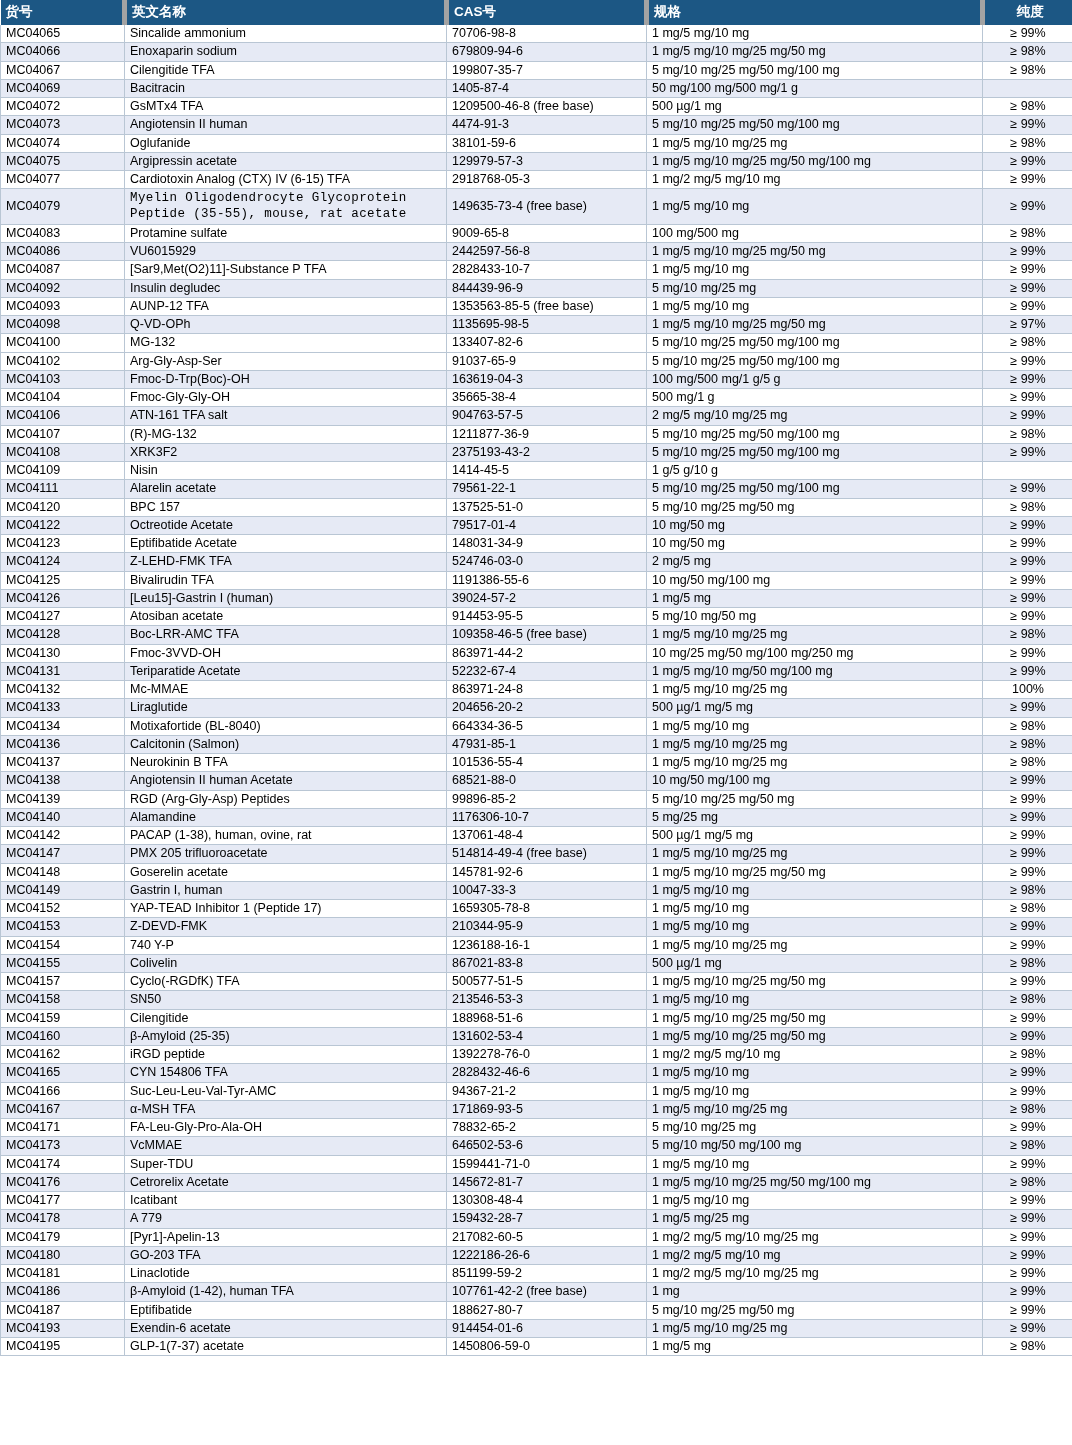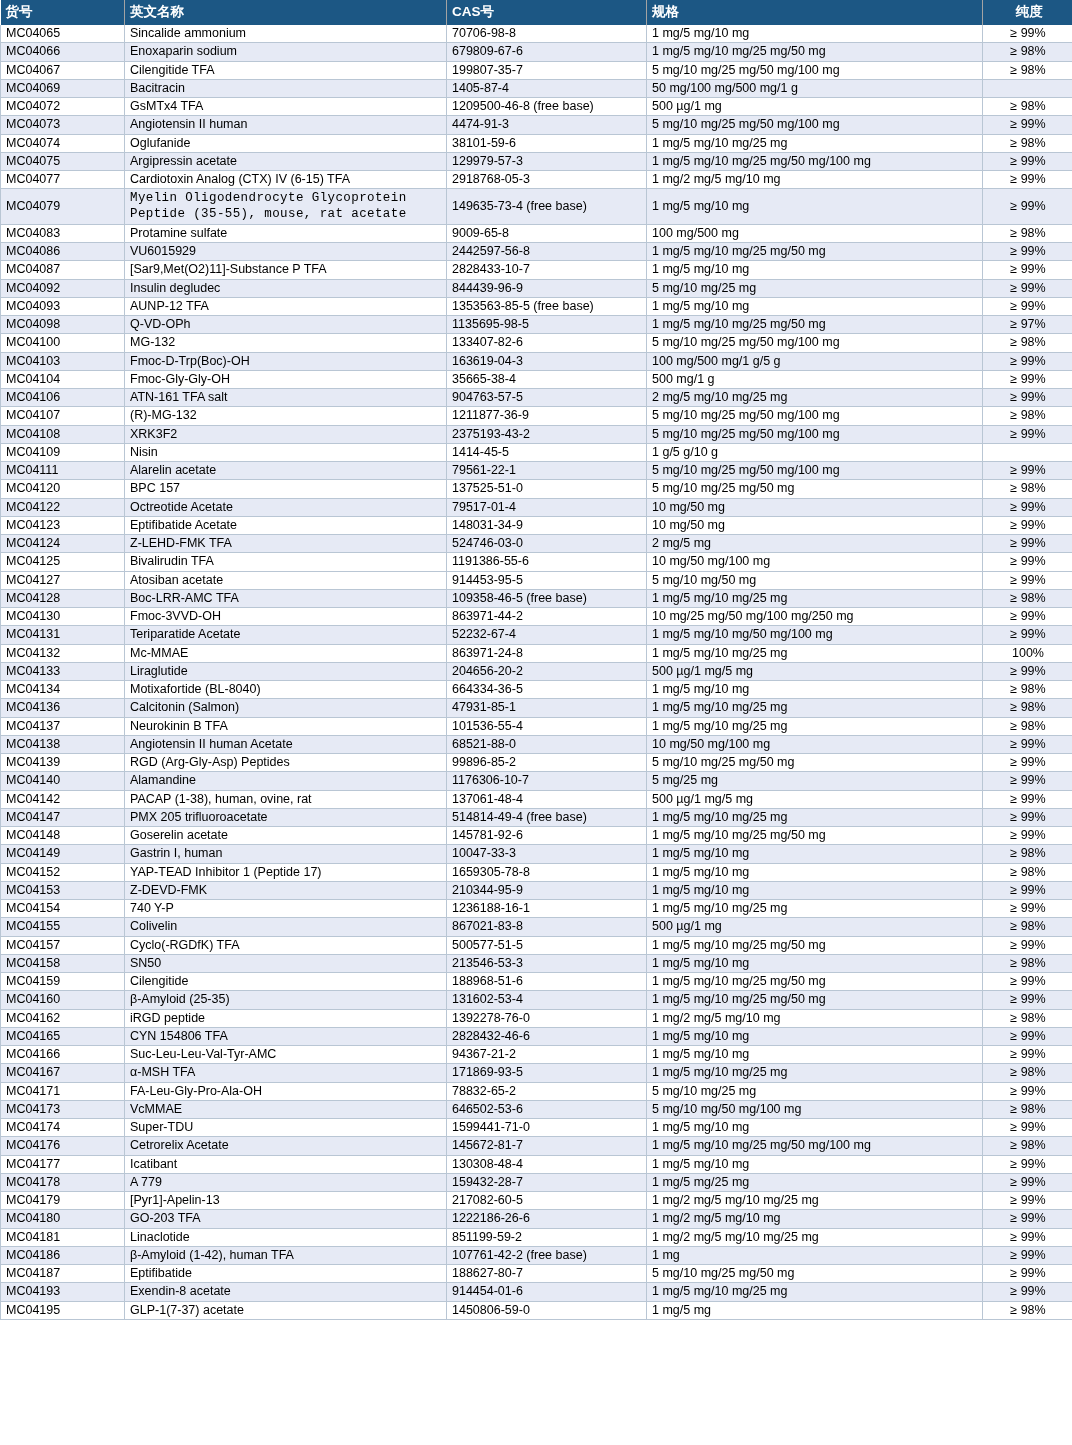--- a/index.html
+++ b/index.html
@@ -23,21 +23,21 @@
   #catalog-table col.c3 { width: 336px; }
   #catalog-table col.c4 { width: 90px; }
 
   #catalog-table thead th {
     background: #1c5784;
     color: #ffffff;
     font-size: 13.5px;
     font-weight: bold;
     text-align: left;
     padding: 3px 5px 4px 5px;
-    border-right: 1px solid #a3a3a3;
+    border-right: 5px solid #a3a3a3;
     white-space: nowrap;
   }
   #catalog-table thead th.purity {
     text-align: center;
     border-right: none;
     padding-left: 8px;
   }
   #catalog-table tbody td {
     font-size: 12.5px;
     color: #000000;
@@ -96,21 +96,21 @@
       <tr class="plain">
         <td class="code">MC04065</td>
         <td>Sincalide ammonium</td>
         <td>70706-98-8</td>
         <td>1 mg/5 mg/10 mg</td>
         <td class="purity">≥ 99%</td>
       </tr>
       <tr class="alt">
         <td class="code">MC04066</td>
         <td>Enoxaparin sodium</td>
-        <td>679809-67-6</td>
+        <td>679809-94-6</td>
         <td>1 mg/5 mg/10 mg/25 mg/50 mg</td>
         <td class="purity">≥ 98%</td>
       </tr>
       <tr class="plain">
         <td class="code">MC04067</td>
         <td>Cilengitide TFA</td>
         <td>199807-35-7</td>
         <td>5 mg/10 mg/25 mg/50 mg/100 mg</td>
         <td class="purity">≥ 98%</td>
       </tr>
@@ -205,20 +205,27 @@
         <td>1 mg/5 mg/10 mg/25 mg/50 mg</td>
         <td class="purity">≥ 97%</td>
       </tr>
       <tr class="plain">
         <td class="code">MC04100</td>
         <td>MG-132</td>
         <td>133407-82-6</td>
         <td>5 mg/10 mg/25 mg/50 mg/100 mg</td>
         <td class="purity">≥ 98%</td>
       </tr>
+      <tr class="plain">
+        <td class="code">MC04102</td>
+        <td>Arg-Gly-Asp-Ser</td>
+        <td>91037-65-9</td>
+        <td>5 mg/10 mg/25 mg/50 mg/100 mg</td>
+        <td class="purity">≥ 99%</td>
+      </tr>
       <tr class="alt">
         <td class="code">MC04103</td>
         <td>Fmoc-D-Trp(Boc)-OH</td>
         <td>163619-04-3</td>
         <td>100 mg/500 mg/1 g/5 g</td>
         <td class="purity">≥ 99%</td>
       </tr>
       <tr class="plain">
         <td class="code">MC04104</td>
         <td>Fmoc-Gly-Gly-OH</td>
@@ -289,20 +296,27 @@
         <td>2 mg/5 mg</td>
         <td class="purity">≥ 99%</td>
       </tr>
       <tr class="plain">
         <td class="code">MC04125</td>
         <td>Bivalirudin TFA</td>
         <td>1191386-55-6</td>
         <td>10 mg/50 mg/100 mg</td>
         <td class="purity">≥ 99%</td>
       </tr>
+      <tr class="alt">
+        <td class="code">MC04126</td>
+        <td>[Leu15]-Gastrin I (human)</td>
+        <td>39024-57-2</td>
+        <td>1 mg/5 mg</td>
+        <td class="purity">≥ 99%</td>
+      </tr>
       <tr class="plain">
         <td class="code">MC04127</td>
         <td>Atosiban acetate</td>
         <td>914453-95-5</td>
         <td>5 mg/10 mg/50 mg</td>
         <td class="purity">≥ 99%</td>
       </tr>
       <tr class="alt">
         <td class="code">MC04128</td>
         <td>Boc-LRR-AMC TFA</td>
@@ -564,21 +578,21 @@
       </tr>
       <tr class="plain">
         <td class="code">MC04187</td>
         <td>Eptifibatide</td>
         <td>188627-80-7</td>
         <td>5 mg/10 mg/25 mg/50 mg</td>
         <td class="purity">≥ 99%</td>
       </tr>
       <tr class="alt">
         <td class="code">MC04193</td>
-        <td>Exendin-8 acetate</td>
+        <td>Exendin-6 acetate</td>
         <td>914454-01-6</td>
         <td>1 mg/5 mg/10 mg/25 mg</td>
         <td class="purity">≥ 99%</td>
       </tr>
       <tr class="plain">
         <td class="code">MC04195</td>
         <td>GLP-1(7-37) acetate</td>
         <td>1450806-59-0</td>
         <td>1 mg/5 mg</td>
         <td class="purity">≥ 98%</td>

